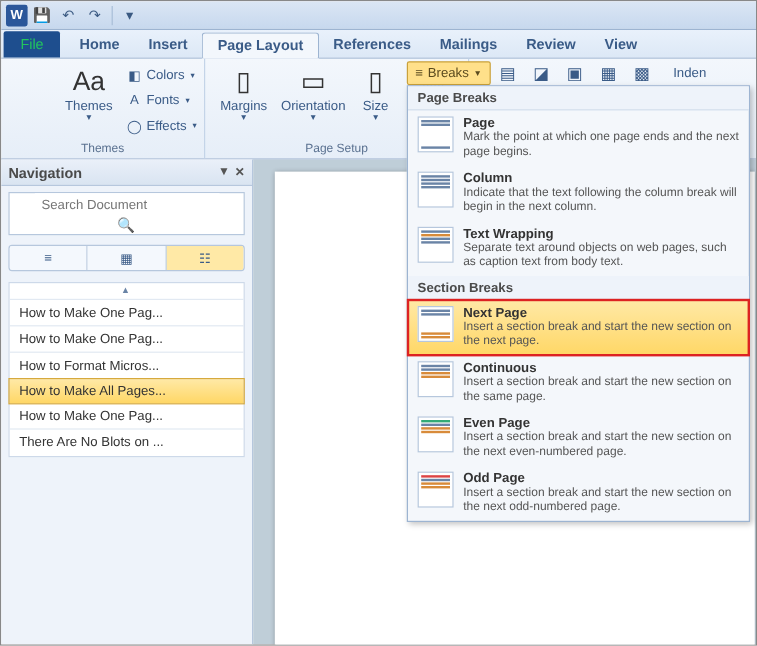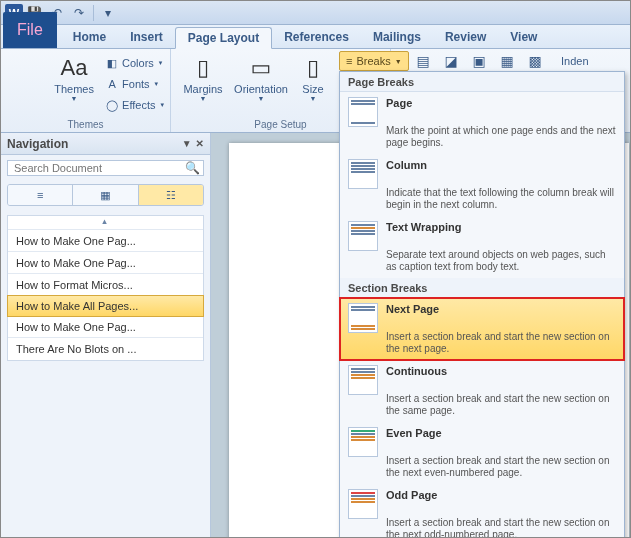--- a/index.html
+++ b/index.html
@@ -6,21 +6,21 @@
 body { background: #fff; font-size: 11px; color: #333; width: 631px; height: 538px; overflow: hidden; border: 1px solid #888; position: relative; }
 
 
 .qat { height: 24px; background: linear-gradient(#dbe6f4, #c7d8ee); display: flex; align-items: center; padding: 0 4px; gap: 2px; border-bottom: 1px solid #9db4d1; }
 .qat .app-icon { width: 18px; height: 18px; background: #2b579a; color: #fff; font-weight: bold; font-size: 11px; display: flex; align-items: center; justify-content: center; border-radius: 2px; }
 .qat .qbtn { width: 20px; height: 18px; display: flex; align-items: center; justify-content: center; color: #3b5a82; font-size: 12px; cursor: pointer; }
 .qat .qsep { width: 1px; height: 16px; background: #a8bdd8; margin: 0 2px; }
 
 
 .tabs { height: 24px; background: linear-gradient(#e9f1fb, #dce8f6); display: flex; align-items: flex-end; padding-left: 2px; border-bottom: 1px solid #9db4d1; }
-.tab-file { background: #1e4e8e; color: #f9a8d4; height: 36px; padding: 0 14px; display: flex; align-items: center; font-size: 16px; border-radius: 2px 2px 0 0; margin-right: 4px; cursor: pointer; }
+.tab-file { background: #1e4e8e; color: #22c55e; height: 22px; padding: 0 14px; display: flex; align-items: center; font-size: 12px; border-radius: 2px 2px 0 0; margin-right: 4px; cursor: pointer; }
 .tab { height: 22px; padding: 0 12px; display: flex; align-items: center; color: #3a5b87; font-size: 12px; cursor: pointer; font-weight: bold; }
 .tab.active { background: #f3f7fc; border: 1px solid #9db4d1; border-bottom: 1px solid #f3f7fc; border-radius: 3px 3px 0 0; margin-bottom: -1px; }
 
 
 .ribbon { height: 84px; background: linear-gradient(#f3f7fc, #e6eef8); border-bottom: 1px solid #9db4d1; display: flex; position: relative; }
 .group { border-right: 1px solid #c4d4e8; display: flex; flex-direction: column; padding: 2px 4px 0 4px; }
 .group-body { flex: 1; display: flex; align-items: flex-start; gap: 4px; justify-content: flex-end; }
 .group-title { text-align: center; font-size: 10px; color: #5a7190; padding: 1px 0 2px; position: relative; }
 .group-title .dialog-launch { position: absolute; right: 2px; bottom: 1px; width: 10px; height: 10px; border: 1px solid #8aa3c4; font-size: 7px; display: flex; align-items: center; justify-content: center; color: #5a7190; cursor: pointer; }
 .bigbtn { display: flex; flex-direction: column; align-items: center; width: 50px; padding: 2px; cursor: pointer; }
@@ -39,21 +39,21 @@
 .rb-icons { position: absolute; left: 412px; top: 2px; display: flex; gap: 8px; align-items: center; }
 .rb-icons .ic { width: 20px; height: 20px; font-size: 14px; color: #3a5b87; cursor: pointer; display:flex;align-items:center;justify-content:center;}
 .rb-icons .iden { font-size: 11px; color: #3a5b87; margin-left: 8px; }
 
 
 .workspace { position: absolute; top: 132px; left: 0; right: 0; bottom: 0; display: flex; }
 .navpane { width: 210px; background: #eef3fa; border-right: 1px solid #b6c7dd; display: flex; flex-direction: column; }
 .nav-header { height: 22px; background: linear-gradient(#eaf0f9,#d9e4f1); border-bottom: 1px solid #b6c7dd; display: flex; align-items: center; padding: 0 6px; font-size: 12px; font-weight: bold; color: #4a4a4a; }
 .nav-header .spacer { flex: 1; }
 .nav-header .hc { font-size: 10px; color: #555; cursor: pointer; margin-left: 4px; }
-.search { margin: 5px 6px; height: 16px; border: 1px solid #b6c7dd; background: #fff; display: flex; align-items: center; }
+.search { margin: 5px 6px; height: 36px; border: 1px solid #b6c7dd; background: #fff; display: flex; align-items: center; flex-direction: column; }
 .search input { flex: 1; border: none; outline: none; font-size: 11px; padding: 0 6px; color: #666; }
 .search .mag { width: 20px; text-align: center; color: #6a84a6; font-size: 12px; cursor: pointer; }
 .viewtabs { display: flex; margin: 3px 6px; gap: 0; border: 1px solid #b6c7dd; border-radius: 3px; overflow: hidden; }
 .vtab { flex: 1; height: 20px; display: flex; align-items: center; justify-content: center; font-size: 11px; color: #3a5b87; cursor: pointer; background: #f4f8fd; border-right: 1px solid #b6c7dd; }
 .vtab:last-child { border-right: none; }
 .vtab.active { background: #ffe9a6; }
 .nav-list { margin: 6px 6px; border: 1px solid #cdd9e9; background: #fff; }
 .nav-collapse { height: 14px; text-align: center; font-size: 9px; color: #6a84a6; border-bottom: 1px solid #e2e9f2; cursor: pointer; letter-spacing: 2px; }
 .nav-item { height: 22px; border-bottom: 1px solid #e2e9f2; display: flex; align-items: center; padding: 0 8px; font-size: 11px; color: #333; cursor: pointer; }
 .nav-item.sel { background: linear-gradient(#ffe9a6,#ffd766); border: 1px solid #d6a93d; margin: -1px; }
@@ -65,21 +65,21 @@
 
 .breaks-menu { position: absolute; left: 338px; top: 70px; width: 286px; background: #f4f7fb; border: 1px solid #9db4d1; box-shadow: 2px 2px 5px rgba(0,0,0,.25); z-index: 50; }
 .bm-section { padding: 4px 8px 3px 8px; font-size: 11px; font-weight: bold; color: #4a4a4a; background: #eef3fa; border-bottom: 1px solid #d4dfed; }
 .bm-item { display: flex; padding: 5px 8px; gap: 8px; cursor: pointer; }
 .bm-item.highlight { background: linear-gradient(#ffe9a6,#ffd766); outline: 2px solid #d22; outline-offset: -1px; }
 .bm-icon { width: 30px; height: 30px; flex-shrink: 0; background: #fff; border: 1px solid #b6c7dd; display: flex; flex-direction: column; padding: 2px; gap: 1px; }
 .bm-icon .ln { height: 2px; background: #6a84a6; }
 .bm-icon .lno { height: 2px; background: #d88b3a; }
 .bm-text { flex: 1; }
 .bm-title { font-size: 11px; font-weight: bold; color: #333; }
-.bm-desc { font-size: 10px; color: #555; line-height: 12px; margin-top: 16px; }
+.bm-desc { font-size: 10px; color: #555; line-height: 12px; }
 </style>
 </head>
 <body>
 
 <div class="qat">
   <div class="app-icon">W</div>
   <div class="qbtn">💾</div>
   <div class="qbtn">↶</div>
   <div class="qbtn">↷</div>
   <div class="qsep"></div>

